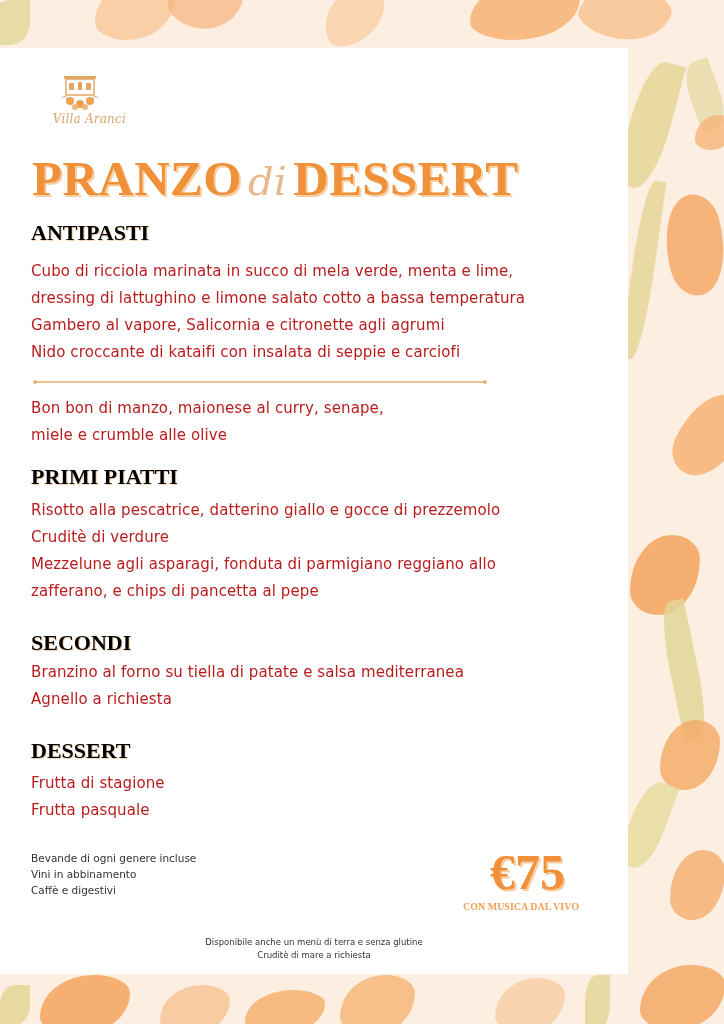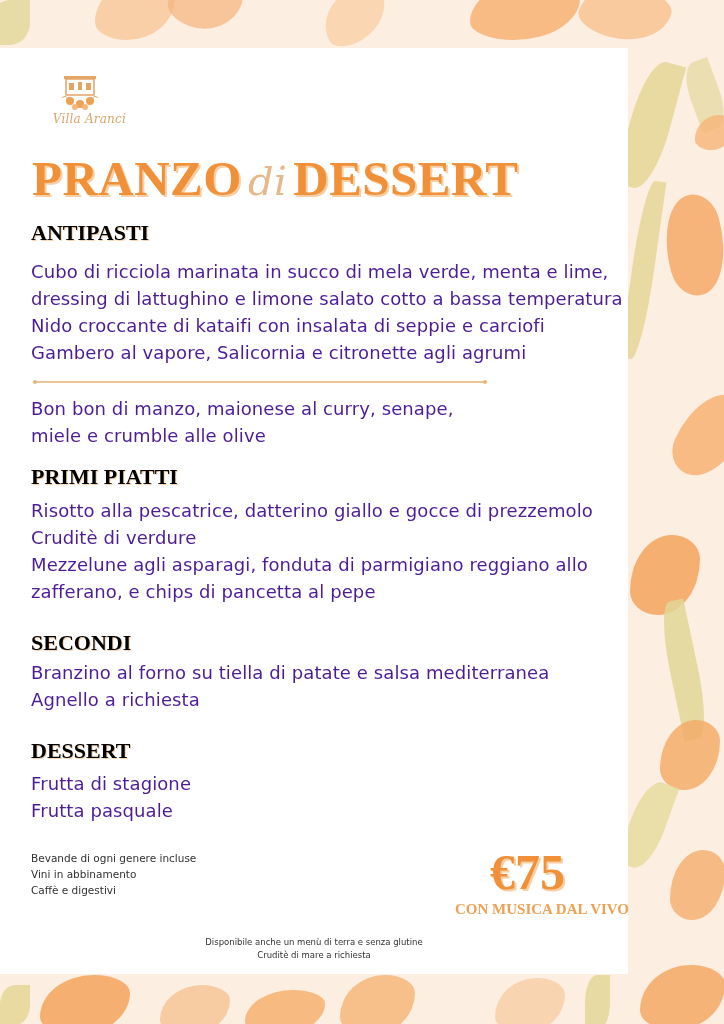--- a/index.html
+++ b/index.html
@@ -34,42 +34,42 @@
     font-family: "DejaVu Serif", serif; font-style: italic; font-weight: normal;
     font-size: 40px; color: #e6b88a; text-shadow: none; margin: 0 6px;
   }
   .section-h {
     position: absolute; left: 31px;
     font-family: "Liberation Serif", serif; font-weight: bold; font-size: 22px;
     color: #000000; text-shadow: 1px 1px 0 #f7d5b0;
   }
   .items { position: absolute; left: 31px; list-style: none; }
   .items li {
-    font-family: "DejaVu Sans", sans-serif; font-size: 18px; color: #4c1d95;
+    font-family: "DejaVu Sans", sans-serif; font-size: 15px; color: #b91c1c;
     height: 27px; line-height: 27px; white-space: nowrap; letter-spacing: 0.1px;
   }
   .divider {
     position: absolute; left: 33px; top: 381px; width: 454px; height: 2px;
     background: #eec394;
   }
   .divider::before, .divider::after {
     content: ""; position: absolute; top: -1px; width: 4px; height: 4px;
     border-radius: 50%; background: #e9b37c;
   }
   .divider::before { left: 0; } .divider::after { right: 0; }
   .notes { position: absolute; left: 31px; top: 850px; list-style: none; }
   .notes li { font-size: 10.5px; line-height: 16px; color: #333; }
   .price {
     position: absolute; left: 490px; top: 843px;
     font-family: "Liberation Serif", serif; font-weight: bold; font-size: 50px;
     color: #f0913a; text-shadow: 2px 2px 0 #f7cfa4;
   }
   .price-sub {
     position: absolute; left: 455px; top: 901px; width: 132px; text-align: center;
-    font-family: "Liberation Serif", serif; font-weight: bold; font-size: 15px;
+    font-family: "Liberation Serif", serif; font-weight: bold; font-size: 10px;
     color: #efa052; white-space: nowrap;
   }
   .footer {
     position: absolute; left: 0; top: 936px; width: 628px; text-align: center;
     font-size: 8.5px; line-height: 13px; color: #333;
   }
 </style>
 </head>
 <body>
 
@@ -125,22 +125,22 @@
 </div>
 
 <h1 class="title">
   <span>PRANZO</span><span class="di">di</span><span>DESSERT</span>
 </h1>
 
 <h2 class="section-h" style="top:220px;">ANTIPASTI</h2>
 <ul class="items" style="top:258px;">
   <li>Cubo di ricciola marinata in succo di mela verde, menta e lime,</li>
   <li>dressing di lattughino e limone salato cotto a bassa temperatura</li>
+  <li>Gambero al vapore, Salicornia e citronette agli agrumi</li>
   <li>Nido croccante di kataifi con insalata di seppie e carciofi</li>
-  <li>Gambero al vapore, Salicornia e citronette agli agrumi</li>
 </ul>
 
 <div class="divider"></div>
 
 <ul class="items" style="top:395px;">
   <li>Bon bon di manzo, maionese al curry, senape,</li>
   <li>miele e crumble alle olive</li>
 </ul>
 
 <h2 class="section-h" style="top:464px;">PRIMI PIATTI</h2>

